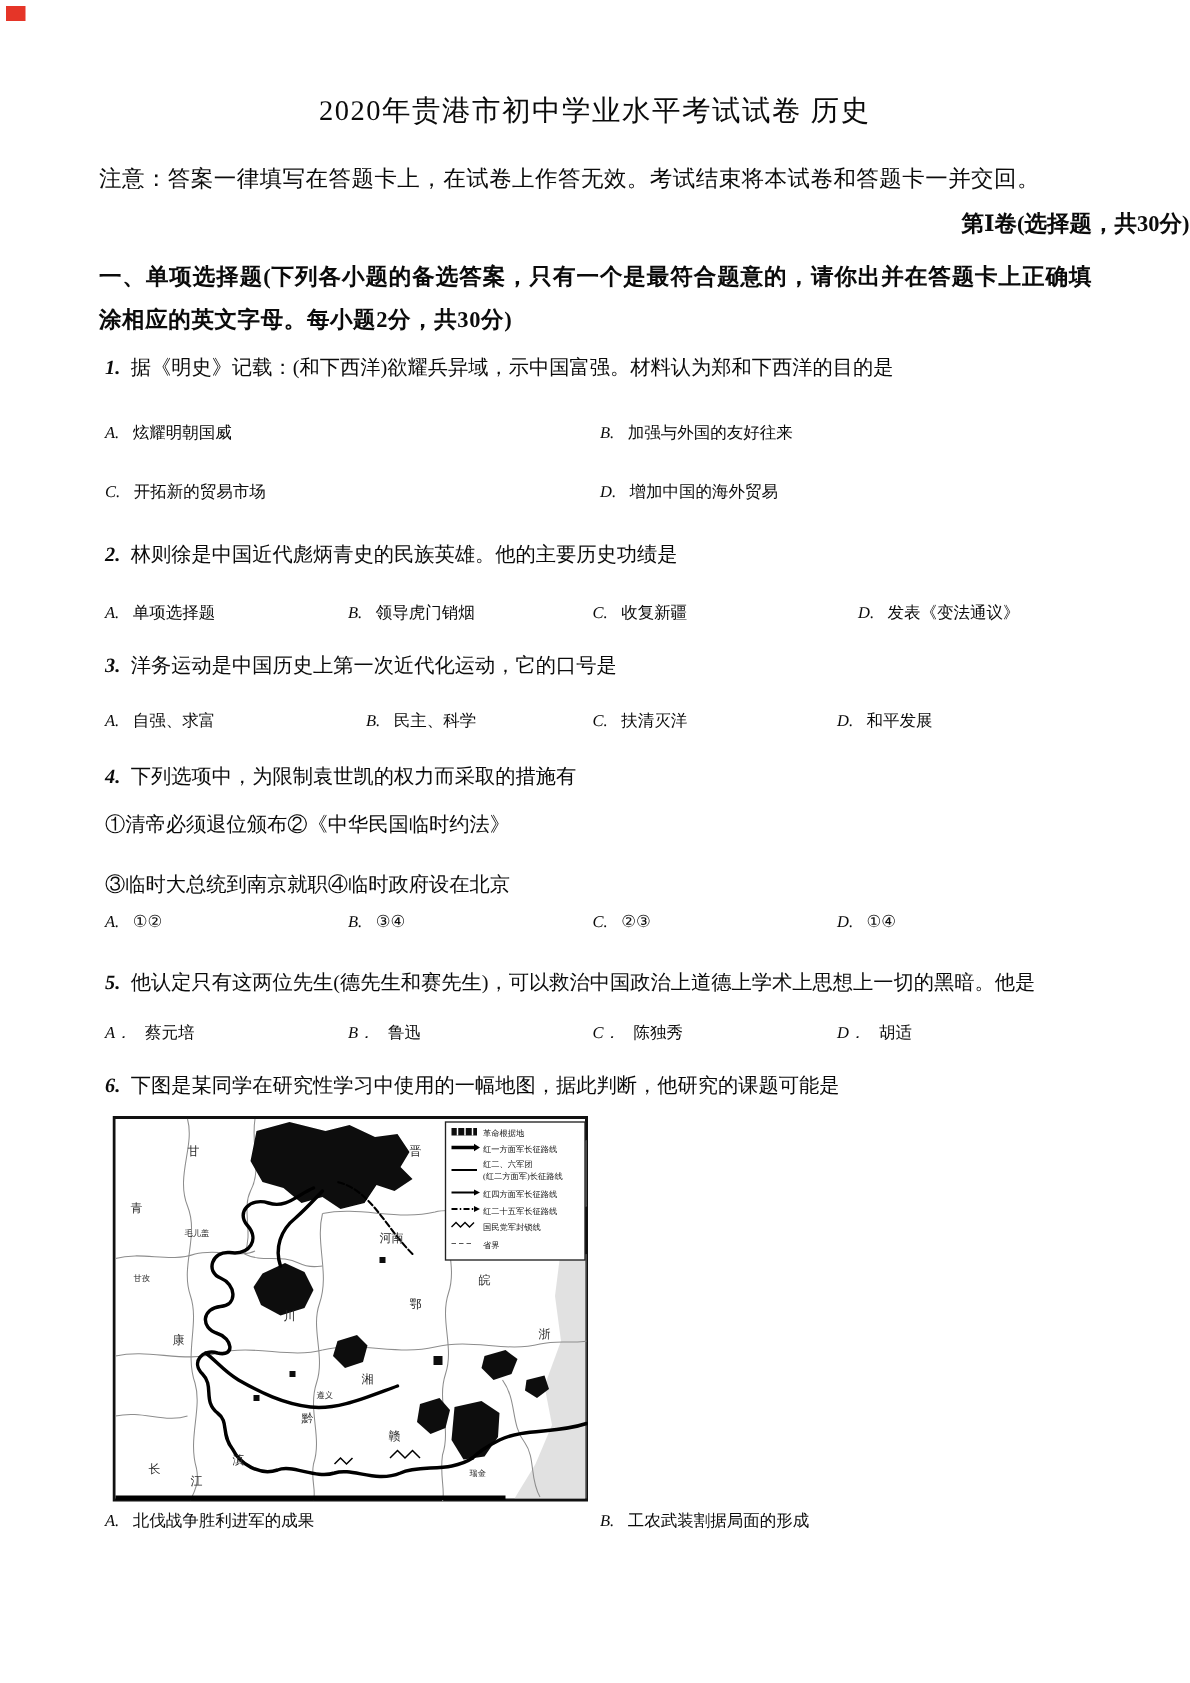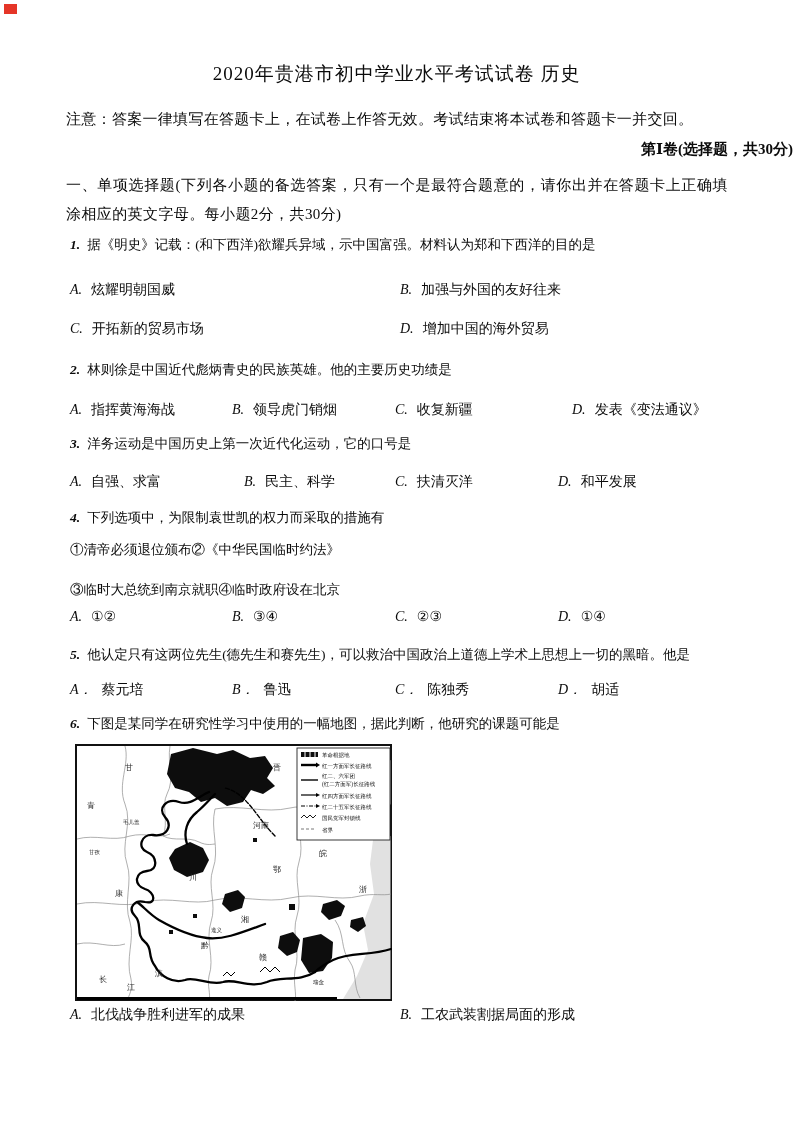--- a/index.html
+++ b/index.html
@@ -9,25 +9,25 @@
     background:#ffffff;
     font-family:"Liberation Serif","DejaVu Serif",serif;
     color:#0b0b0b;
     overflow:hidden;
   }
   .abs{position:absolute;left:0;right:0;}
   .red-marker{position:absolute;left:4px;top:4px;width:13px;height:10px;background:#e53528;}
   .title{top:61px;text-align:center;font-size:19px;font-weight:400;letter-spacing:1px;}
   .notice{top:110px;left:66px;right:40px;font-size:15px;font-weight:400;white-space:nowrap;letter-spacing:.3px;}
   .part-title{top:140px;text-align:right;font-size:15px;font-weight:700;}
-  .section-title{top:171px;left:66px;width:662px;font-size:15px;font-weight:400;line-height:29px;text-align:justify;letter-spacing:.4px;}
+  .section-title{top:171px;left:66px;width:662px;font-size:15px;font-weight:700;line-height:29px;text-align:justify;letter-spacing:.4px;}
   .stem{left:70px;right:30px;font-size:13.5px;white-space:nowrap;}
   .qnum{font-style:italic;font-weight:700;margin-right:7px;}
   .subline{left:70px;right:30px;font-size:13.5px;white-space:nowrap;}
-  .optrow{height:20px;font-size:14px;text-align:right;}
+  .optrow{height:20px;font-size:11px;text-align:right;}
   .opt{position:absolute;top:0;white-space:nowrap;}
   .olabel{font-style:italic;margin-right:9px;}
   .map-wrap{position:absolute;left:75px;top:744px;width:317px;height:258px;}
   .map-wrap svg{display:block;width:100%;height:100%;}
   .plbl{font-size:8px;fill:#2a2a2a;font-family:"Liberation Serif","DejaVu Serif",serif;}
   .slbl{font-size:5.5px;fill:#222;font-family:"Liberation Serif","DejaVu Serif",serif;}
   .leg{font-size:5.5px;fill:#111;font-family:"Liberation Serif","DejaVu Serif",serif;}
   .blob{fill:#0d0d0d;}
   .route{fill:none;stroke:#000;stroke-width:2.3;stroke-linejoin:round;stroke-linecap:round;}
   .prov{fill:none;stroke:#8d8d8d;stroke-width:.7;}
@@ -53,21 +53,21 @@
   </div>
   <div class="abs optrow" style="top:320px">
     <span class="opt" style="left:70px"><span class="olabel">C.</span><span>开拓新的贸易市场</span></span>
     <span class="opt" style="left:400px"><span class="olabel">D.</span><span>增加中国的海外贸易</span></span>
   </div>
 
   <div class="abs stem" style="top:361px">
     <span class="qnum">2.</span><span>林则徐是中国近代彪炳青史的民族英雄。他的主要历史功绩是</span>
   </div>
   <div class="abs optrow" style="top:401px">
-    <span class="opt" style="left:70px"><span class="olabel">A.</span><span>指挥黄海海战</span></span>
+    <span class="opt" style="left:70px"><span class="olabel">A.</span><span>单项选择题</span></span>
     <span class="opt" style="left:232px"><span class="olabel">B.</span><span>领导虎门销烟</span></span>
     <span class="opt" style="left:395px"><span class="olabel">C.</span><span>收复新疆</span></span>
     <span class="opt" style="left:572px"><span class="olabel">D.</span><span>发表《变法通议》</span></span>
   </div>
 
   <div class="abs stem" style="top:435px">
     <span class="qnum">3.</span><span>洋务运动是中国历史上第一次近代化运动，它的口号是</span>
   </div>
   <div class="abs optrow" style="top:473px">
     <span class="opt" style="left:70px"><span class="olabel">A.</span><span>自强、求富</span></span>

